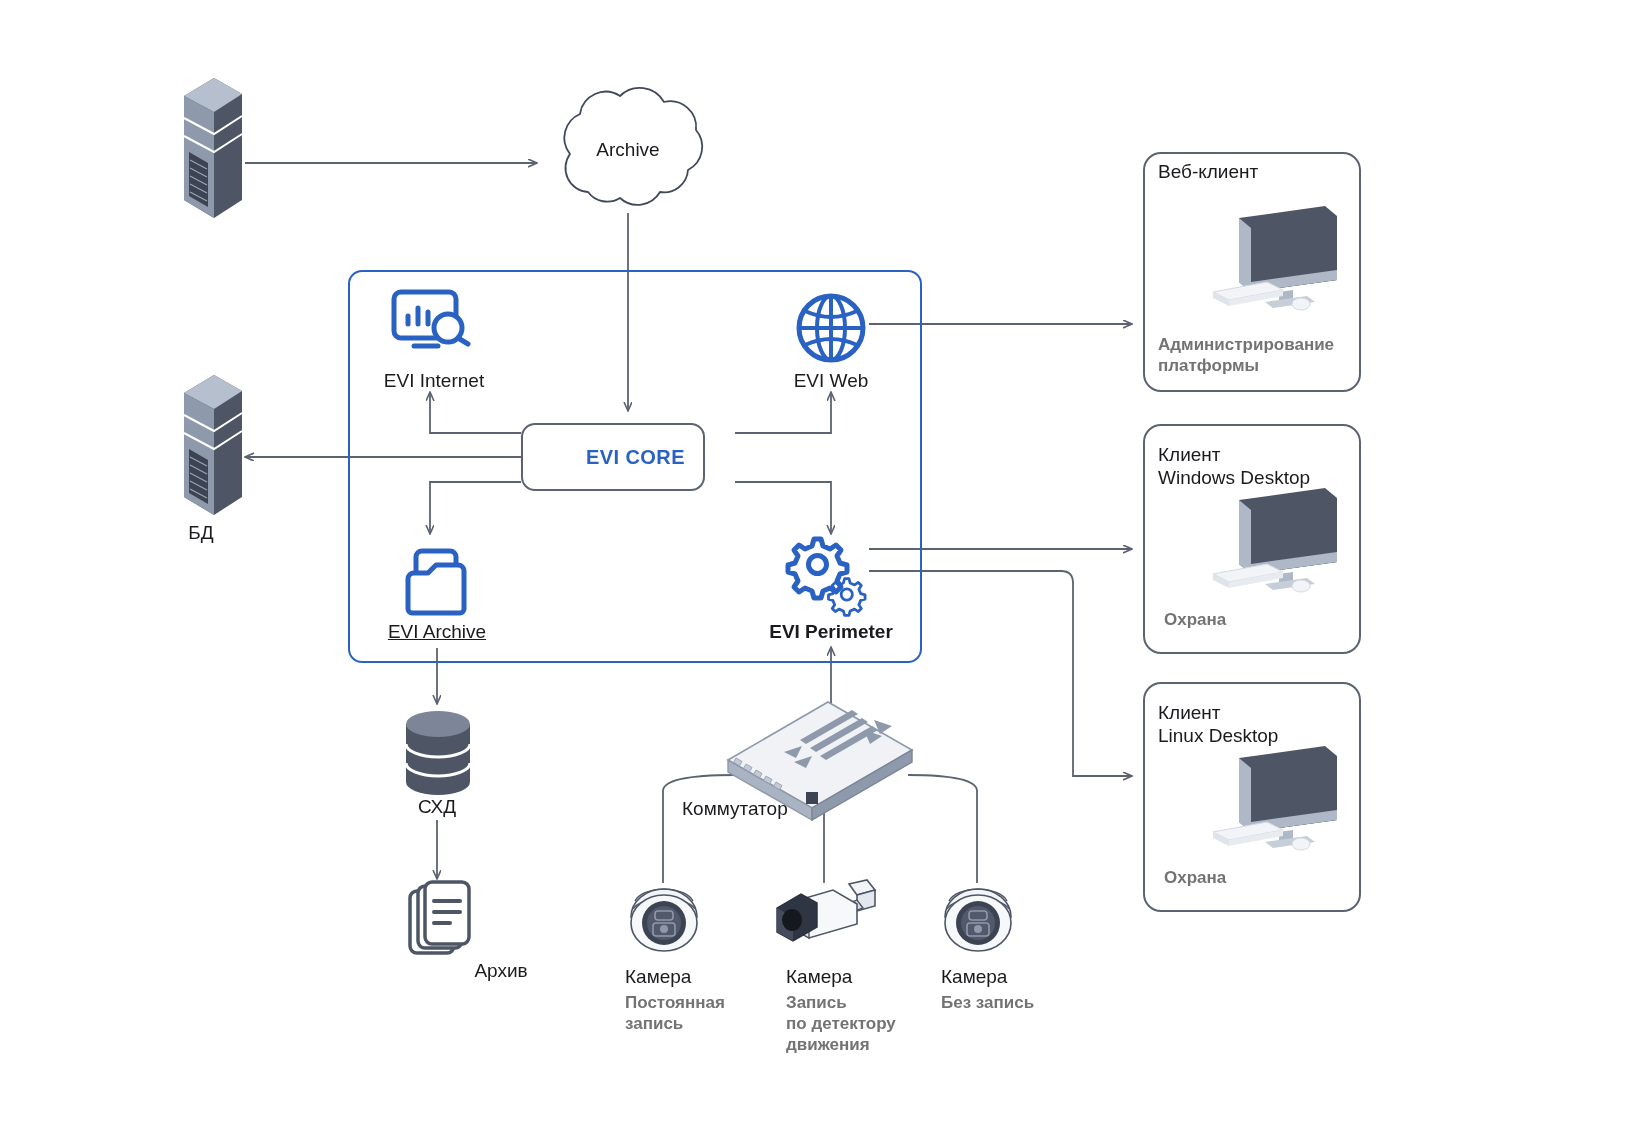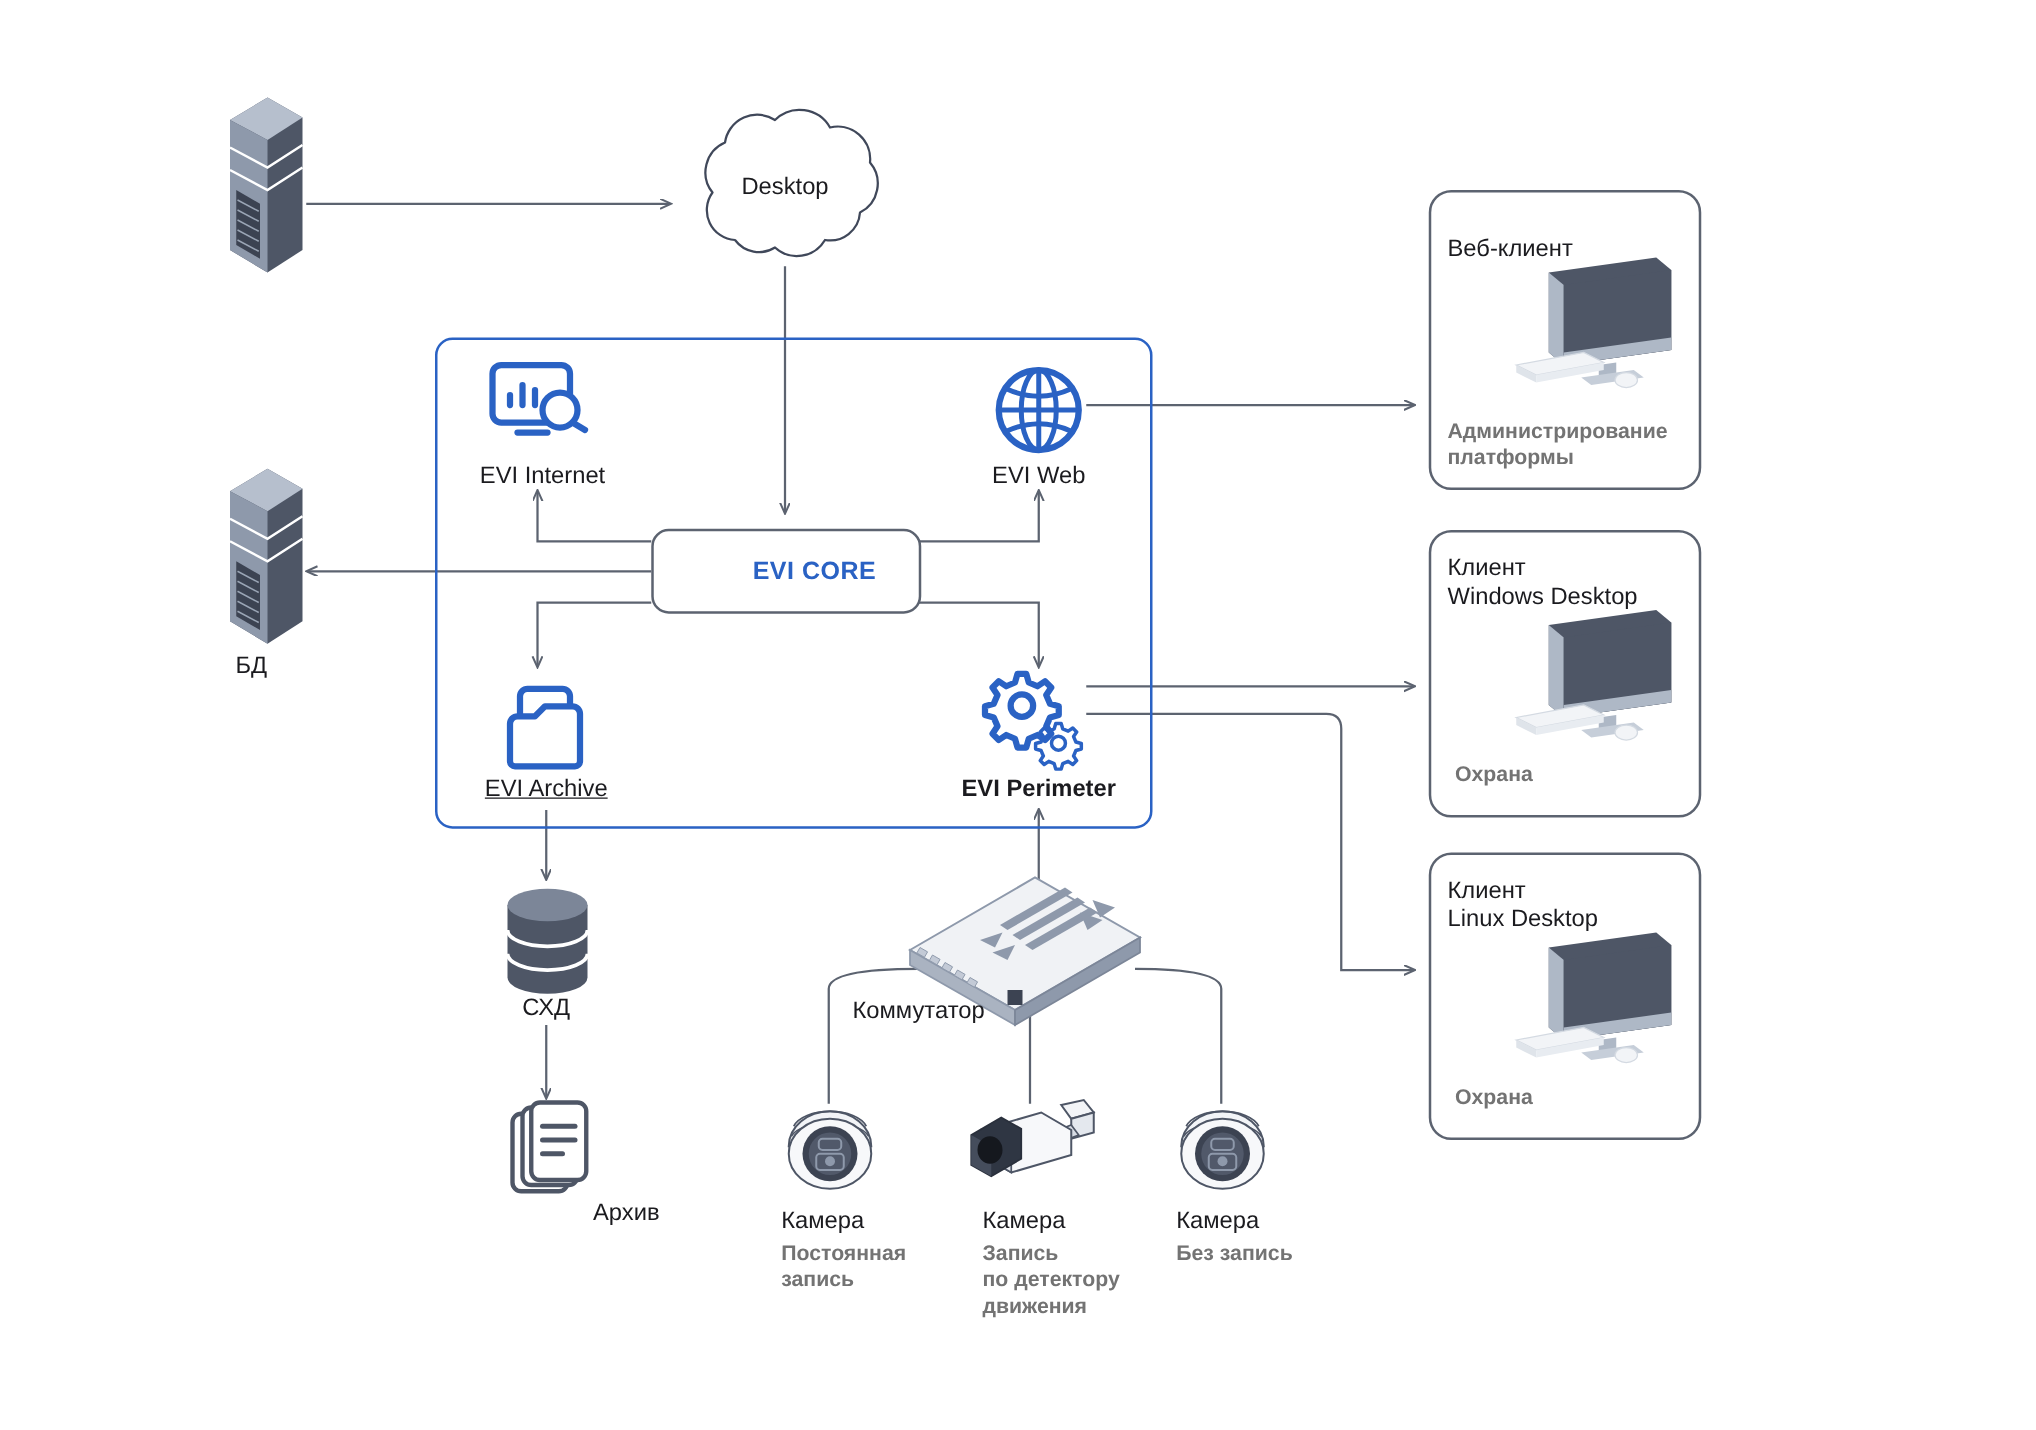--- a/index.html
+++ b/index.html
@@ -155,21 +155,21 @@
                a26,26 0 0 1 10,-40
                a26,26 0 0 1 40,-18
                a28,28 0 0 1 44,6
                a26,26 0 0 1 32,28
                a26,26 0 0 1 -8,40
                a24,24 0 0 1 -28,22
                a26,26 0 0 1 -40,6
                a24,24 0 0 1 -32,-6 Z" fill="#ffffff" stroke="#40485a" stroke-width="1.8" stroke-linejoin="round"></path>
     </svg>
   </div>
-  <div class="cloud-label" style="left:628px; top:139px;">Desktop</div>
+  <div class="cloud-label" style="left:628px; top:139px;">Archive</div>
 
   <div class="node" style="left:170px; top:365px;">
     <svg width="80" height="160" viewBox="0 0 80 160">
       <polygon points="14,28 44,10 72,26 72,132 44,150 14,132" fill="#4e5666"></polygon>
       <polygon points="14,28 44,10 72,26 44,44" fill="#b6bfcd"></polygon>
       <polygon points="14,28 44,44 44,150 14,132" fill="#8e99ab"></polygon>
       <g stroke="#ffffff" stroke-width="2" fill="none">
         <path d="M14,50 L44,66 L72,48"></path>
         <path d="M14,68 L44,84 L72,66"></path>
       </g>
@@ -180,21 +180,21 @@
         <path d="M20,108 L37,117"></path>
           <path d="M20,116 L37,125"></path>
         <path d="M20,124 L37,133"></path>
       </g>
     </svg>
   </div>
   <div class="lbl center" style="left:201px; top:521px;">БД</div>
 
   <div class="evi-container" style="left:348px; top:270px; width:574px; height:393px;"></div>
 
-  <div class="core-box" style="left:521px; top:423px; width:216px; height:68px;padding-left:45px;">
+  <div class="core-box" style="left:521px; top:423px; width:184px; height:68px;padding-left:45px;">
     <span>EVI CORE</span>
   </div>
 
   <div class="node" style="left:390px; top:288px;">
     <svg width="88" height="72" viewBox="0 0 88 72">
       <rect x="4" y="4" width="62" height="46" rx="7" fill="none" stroke="#2a62c4" stroke-width="5"></rect>
       <g stroke="#2a62c4" stroke-width="5" stroke-linecap="round">
         <path d="M18,36 L18,28"></path>
         <path d="M28,36 L28,20"></path>
         <path d="M38,36 L38,24"></path>
@@ -336,21 +336,21 @@
       <circle cx="45" cy="40" r="17" fill="#51596a"></circle>
       <rect x="36" y="28" width="18" height="9" rx="3" fill="none" stroke="#8e99ab" stroke-width="1.6"></rect>
       <rect x="34" y="40" width="22" height="13" rx="3" fill="none" stroke="#8e99ab" stroke-width="1.6"></rect>
       <circle cx="45" cy="46" r="4" fill="#8e99ab"></circle>
     </svg>
   </div>
   <div class="lbl" style="left:941px; top:965px;">Камера</div>
   <div class="sub" style="left:941px; top:992px;">Без запись</div>
 
   <div class="clientbox" style="left:1143px; top:152px; width:218px; height:240px;"></div>
-  <div class="boxlbl" style="left:1158px; top:188px;">Веб-клиент</div>
+  <div class="boxlbl" style="left:1158px; top:160px;">Веб-клиент</div>
   <div class="node" style="left:1205px; top:198px;">
     <svg width="142" height="122" viewBox="0 0 142 122">
       <path d="M34,20 L120,8 L132,18 L132,82 L46,94 L34,84 Z" fill="#4e5666"></path>
       <path d="M34,20 L46,30 L46,94 L34,84 Z" fill="#aeb8c6"></path>
       <path d="M46,30 L132,18 L132,82 L46,94 Z" fill="#4e5666"></path>
       <path d="M46,84 L132,72 L132,82 L46,94 Z" fill="#aeb8c6"></path>
       <path d="M74,94 L88,92 L88,104 L74,106 Z" fill="#aeb8c6"></path>
       <path d="M60,104 L102,98 L110,104 L68,110 Z" fill="#c6ced9"></path>
       <path d="M8,94 L62,84 L78,92 L24,102 Z" fill="#f2f4f7" stroke="#d4dae2" stroke-width="1"></path>
       <path d="M8,94 L24,102 L24,108 L8,100 Z" fill="#dfe4ea"></path>

